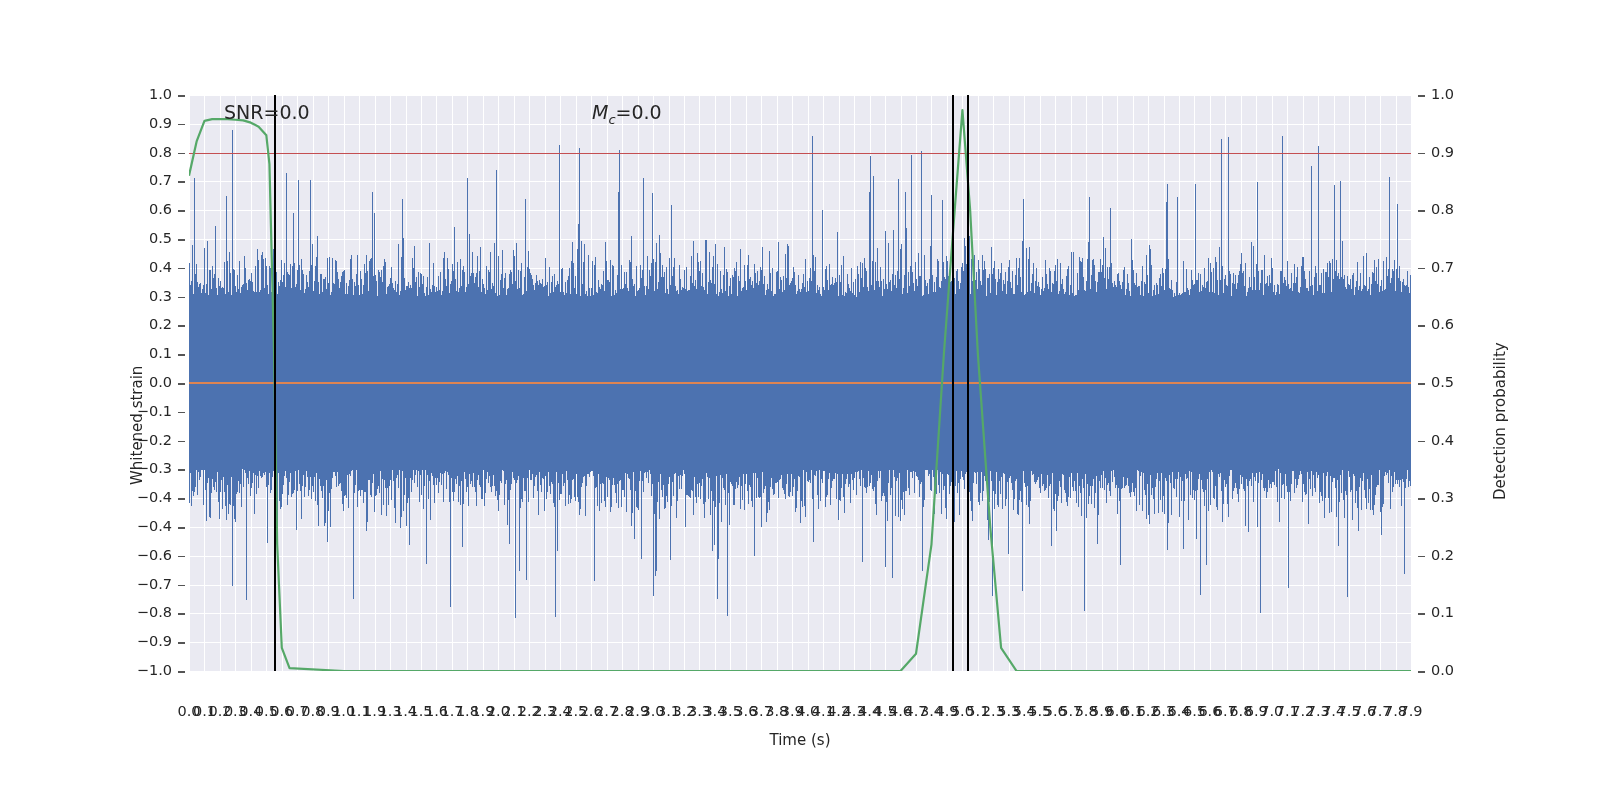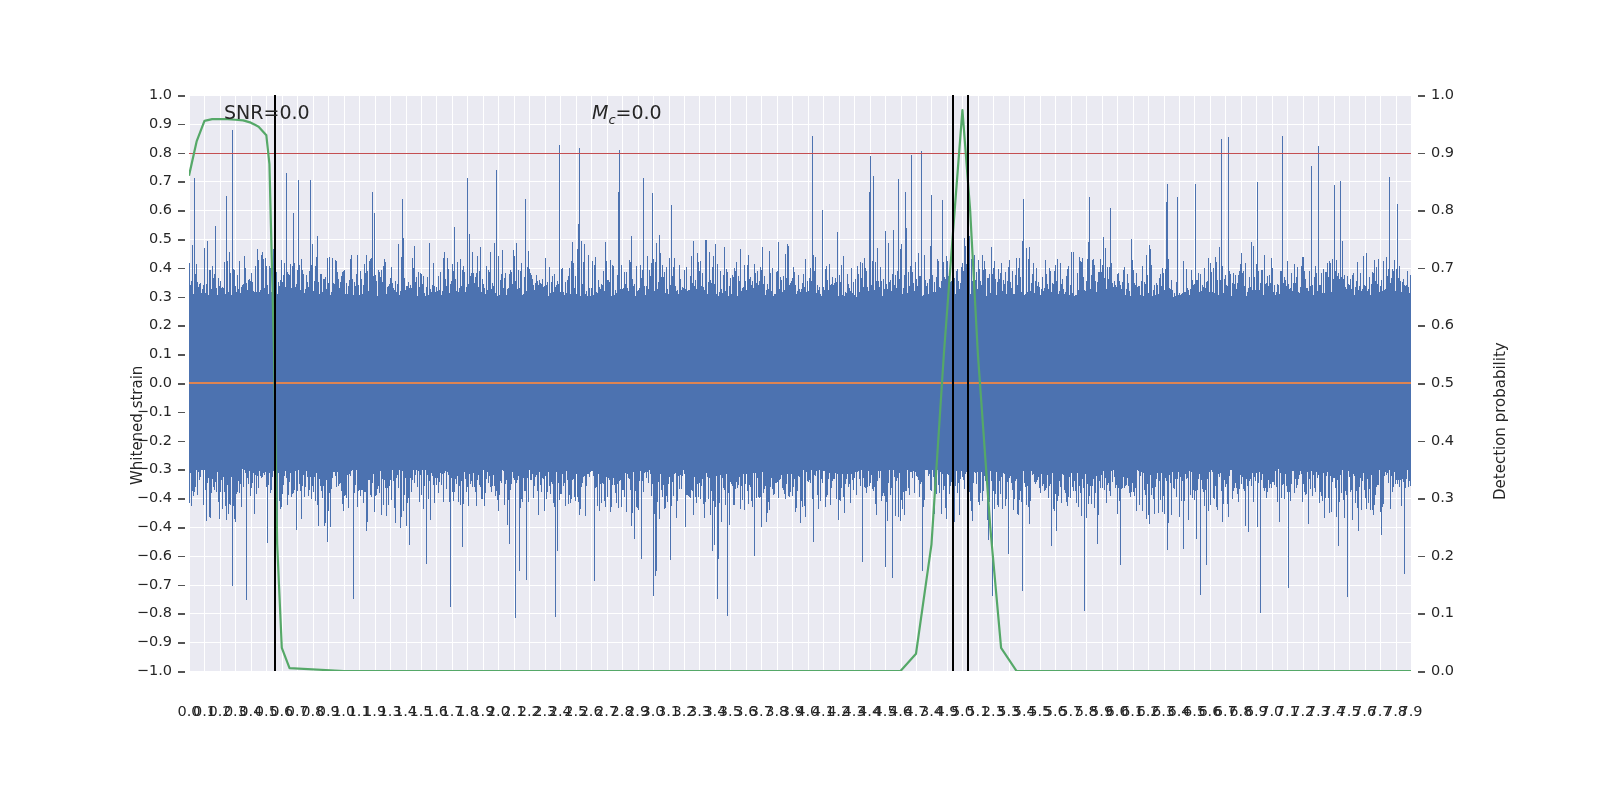--- a/index.html
+++ b/index.html
@@ -1560,14 +1560,15 @@
       <div class="xl" style="left: 1144.66px;">7.4</div>
       <div class="xl" style="left: 1160.13px;">7.5</div>
       <div class="xl" style="left: 1175.59px;">7.6</div>
       <div class="xl" style="left: 1191.06px;">7.7</div>
       <div class="xl" style="left: 1206.53px;">7.8</div>
       <div class="xl" style="left: 1222px;">7.9</div>
     </div>
 
   <div id="ylabel">Whitened strain</div>
   <div id="y2label">Detection probability</div>
+  <div id="xlabel">Time (s)</div>
 
 </div>
 
 </body></html>

